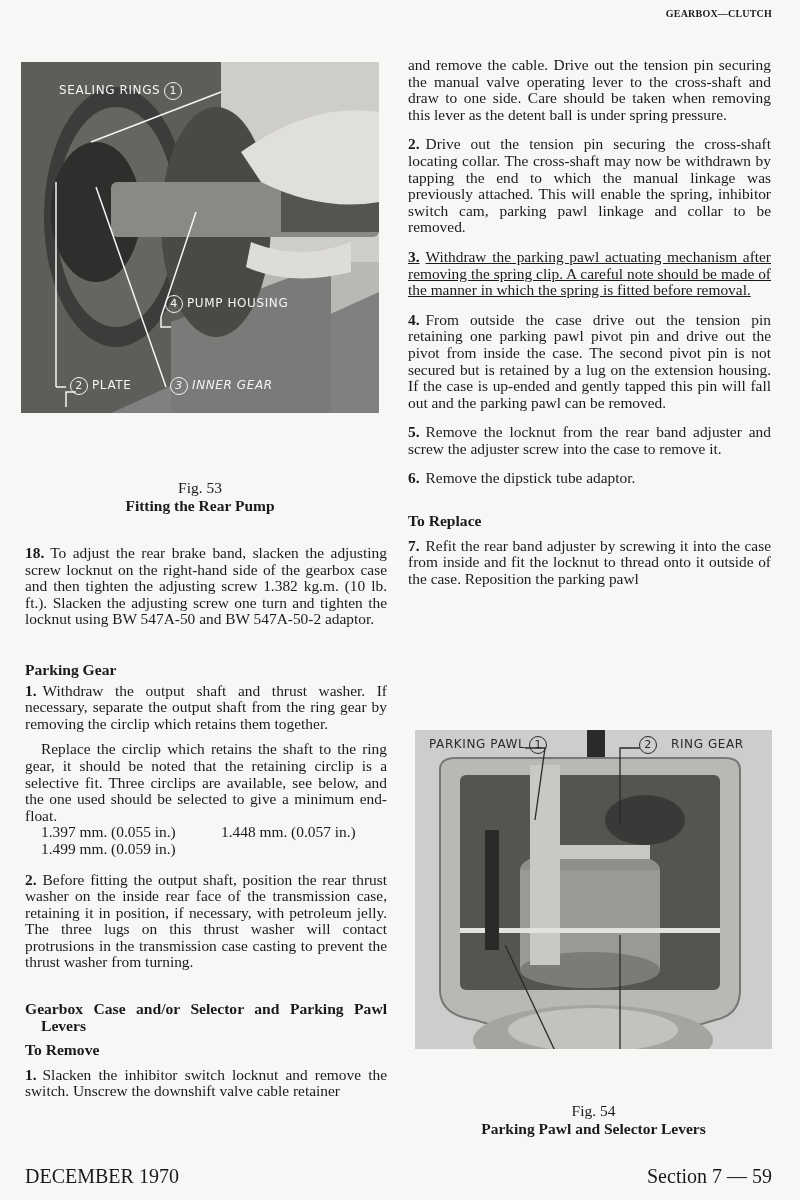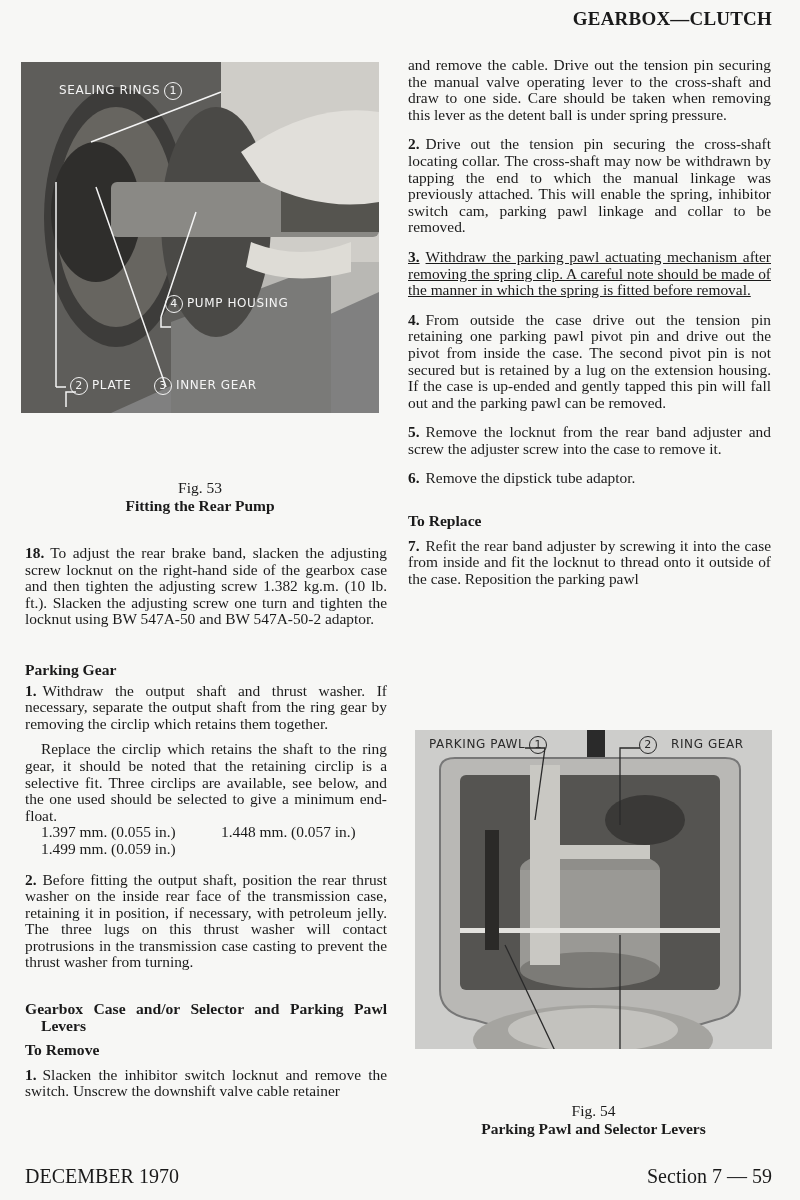--- a/index.html
+++ b/index.html
@@ -3,21 +3,21 @@
 <meta charset="utf-8">
 <style>
   html, body { margin: 0; padding: 0; }
   body {
     width: 800px; height: 1200px; position: relative; overflow: hidden;
     background: #f7f7f5; color: #1a1a1a;
     font-family: "Liberation Serif", "DejaVu Serif", serif;
   }
   .running-head {
     position: absolute; top: 8px; right: 28px;
-    font-family: "Liberation Serif", serif; font-weight: bold; font-size: 19px; letter-spacing: 0.2px;
+    font-family: "Liberation Serif", serif; font-weight: bold; font-size: 10px; letter-spacing: 0.2px;
   }
   .col { position: absolute; font-size: 15.4px; line-height: 16.6px; text-align: justify; }
   .col-left { left: 25px; width: 362px; }
   .col-right { left: 408px; width: 363px; }
   p { margin: 0; }
   .num { font-weight: bold; margin-right: 6px; }
   .indent { text-indent: 16px; }
   h3 { margin: 0; font-size: 15.6px; font-weight: bold; }
   .hanging { padding-left: 16px; text-indent: -16px; text-align: justify; }
 
@@ -86,21 +86,21 @@
   </svg>
   <div class="callout-text" style="left:38px;top:20px;">
     <span>SEALING RINGS</span><span class="circle-num">1</span>
   </div>
   <div class="callout-text" style="left:140px;top:233px;">
     <span class="circle-num">4</span><span>PUMP HOUSING</span>
   </div>
   <div class="callout-text" style="left:45px;top:315px;">
     <span class="circle-num">2</span><span>PLATE</span>
   </div>
-  <div class="callout-text" style="left:129px;top:315px;">
+  <div class="callout-text" style="left:145px;top:315px;font-style:italic;">
     <span class="circle-num">3</span><span>INNER GEAR</span>
   </div>
 </div>
 <div class="caption cap53">
   <span class="fig-no">Fig. 53</span>
   <span class="fig-title">Fitting the Rear Pump</span>
 </div>
 
 <div class="col col-left" style="top:545px;">
   <p><span class="num">18.</span><span>To adjust the rear brake band, slacken the adjusting screw locknut on the right-hand side of the gearbox case and then tighten the adjusting screw 1.382 kg.m. (10 lb. ft.). Slacken the adjusting screw one turn and tighten the locknut using BW 547A-50 and BW 547A-50-2 adaptor.</span></p>

